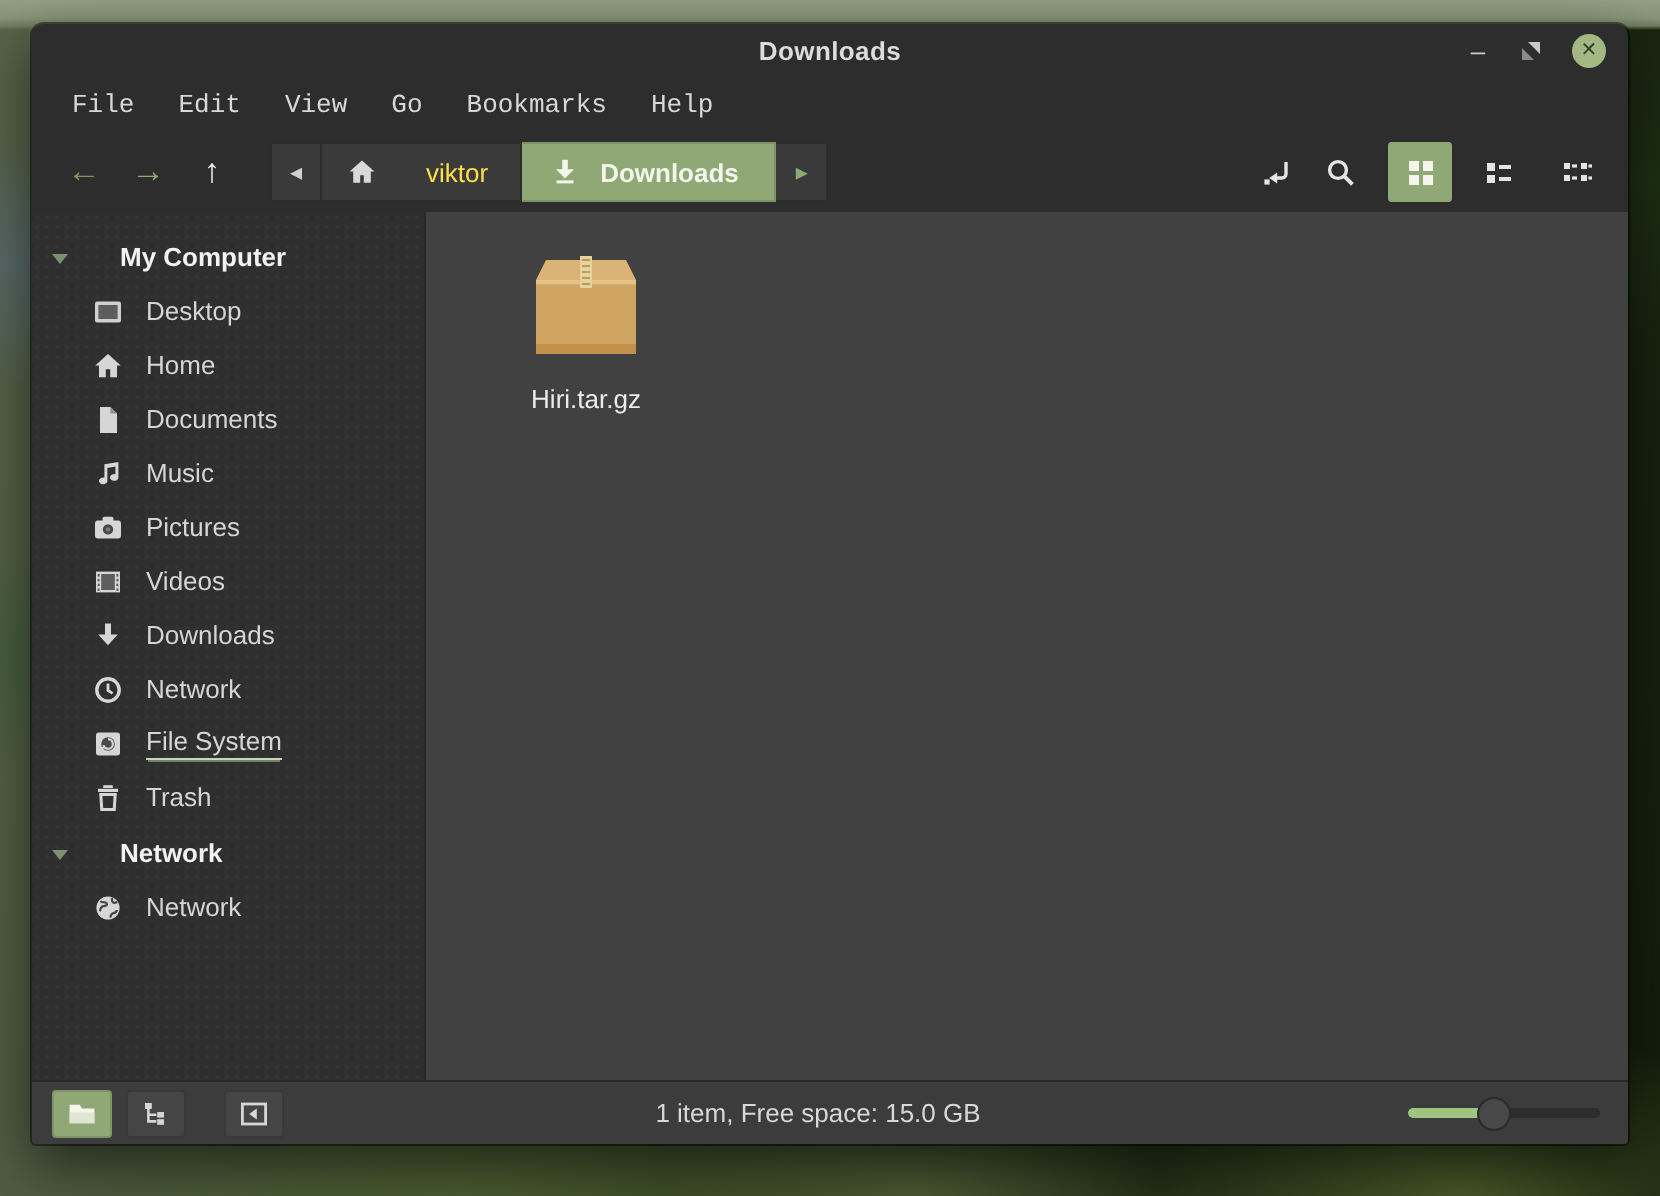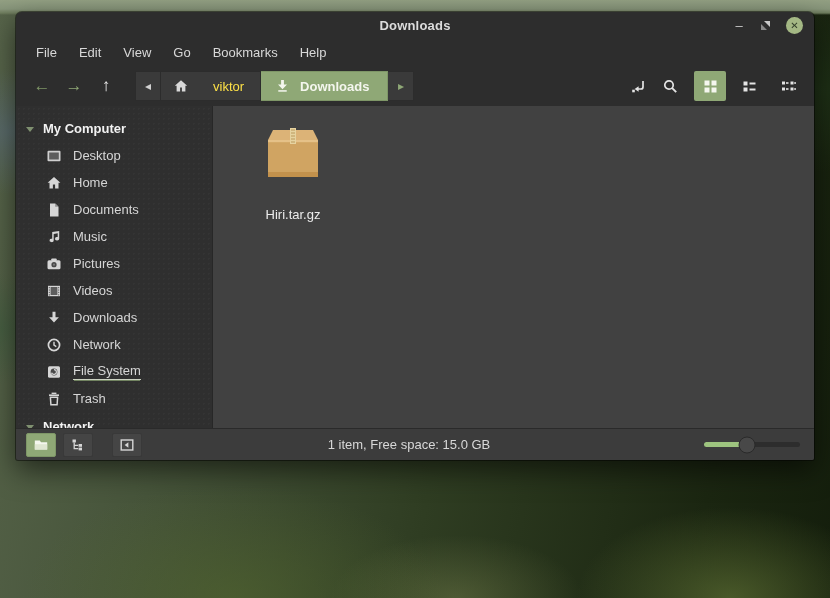--- a/index.html
+++ b/index.html
@@ -13,21 +13,21 @@
       radial-gradient(140px 90px at 1% 22%, rgba(92,112,132,.55), transparent 70%),
       radial-gradient(120px 80px at 0% 55%, rgba(62,92,62,.6), transparent 70%),
       radial-gradient(160px 110px at 99% 15%, rgba(30,48,22,.9), transparent 75%),
       radial-gradient(220px 130px at 88% 100%, rgba(112,132,62,.55), transparent 70%),
       radial-gradient(280px 150px at 28% 100%, rgba(82,102,46,.6), transparent 75%),
       radial-gradient(180px 90px at 55% 100%, rgba(140,150,90,.35), transparent 70%),
       linear-gradient(100deg, #57644a 0%, #46543a 25%, #2f3d22 55%, #1b2611 85%, #141e0c 100%);
   }
 
   .window {
-    position:absolute; left:16px; top:12px; width:798px; height:448px;
+    position:absolute; left:16px; top:12px; width:798px; height:560px;
     background:#2d2d2d; border-radius:6px 6px 2px 2px;
     box-shadow:0 10px 28px rgba(0,0,0,.55), 0 0 0 1px rgba(0,0,0,.45);
     display:flex; flex-direction:column; overflow:hidden;
     color:#d8d8d8; font-size:13px;
   }
 
   
   .titlebar { height:27px; flex:0 0 27px; position:relative; display:flex; align-items:center; }
   .titlebar .title {
     position:absolute; left:0; right:0; text-align:center;
@@ -36,21 +36,21 @@
   .win-controls { margin-left:auto; display:flex; align-items:center; gap:15px; padding-right:11px; z-index:2; }
   .wc-min { color:#c9c9c9; font-size:13px; line-height:10px; width:12px; text-align:center; cursor:default; }
   .wc-max svg { display:block; }
   .wc-close {
     width:17px; height:17px; border-radius:50%; background:#a4b884;
     color:#33402a; font-size:10px; font-weight:bold;
     display:flex; align-items:center; justify-content:center; line-height:1;
   }
 
   
-  .menubar { height:27px; flex:0 0 27px; display:flex; align-items:center; padding:0 9px; }
+  .menubar { height:27px; flex:0 0 27px; display:flex; align-items:center; padding:0 9px;font-family:Liberation Mono, monospace; }
   .menu-item { padding:4px 11px; color:#d8d8d8; }
 
   
   .toolbar { height:40px; flex:0 0 40px; display:flex; align-items:center; padding:0 10px; }
   .nav-btn { width:32px; height:28px; display:flex; align-items:center; justify-content:center;
              font-size:17px; font-weight:bold; }
   .nav-back { color:#7e9566; }
   .nav-fwd  { color:#8fa876; }
   .nav-up   { color:#ececec; }
   .crumbs { display:flex; margin-left:13px; height:30px; }
@@ -67,33 +67,33 @@
   .view-btn { width:32px; height:30px; border-radius:2px; display:flex; align-items:center; justify-content:center; }
   .view-btn.active { background:#8fa876; }
 
   
   .win-body { flex:1; display:flex; min-height:0; }
   .sidebar {
     width:197px; flex:0 0 197px; background:#2f2f2f; padding-top:9px; overflow:hidden;
     background-image:radial-gradient(rgba(255,255,255,.025) 1px, transparent 1px);
     background-size:5px 5px; border-right:1px solid #272727;
   }
-  .side-header { height:27px; display:flex; align-items:center; gap:9px; padding-left:10px;
+  .side-header { height:27px; display:flex; align-items:center; gap:26px; padding-left:10px;
                  font-weight:bold; color:#f2f2f2; }
   .caret { width:0; height:0; border-left:4px solid transparent; border-right:4px solid transparent;
            border-top:5px solid #7f9070; margin-top:1px; }
   .side-item { height:27px; display:flex; align-items:center; gap:11px; padding-left:30px; color:#d6d6d6; }
   .side-item svg { flex:0 0 auto; }
   .side-item .label.underlined { border-bottom:1px solid #ccd2c2; box-shadow:0 2px 0 -1px rgba(143,168,118,.7); padding-bottom:1px;text-align:center; }
   .icon16 { width:16px; height:16px; display:inline-flex; }
 
   .content { flex:1; background:#414141; position:relative; }
   .file-item { position:absolute; left:30px; top:19px; width:100px;
                display:flex; flex-direction:column; align-items:center; gap:8px; }
-  .file-name { color:#ececec;margin-top:15px; }
+  .file-name { color:#ececec; }
 
   
   .statusbar { height:32px; flex:0 0 32px; background:#3c3c3c; border-top:1px solid #2a2a2a;
                display:flex; align-items:center; padding:0 10px; position:relative; }
   .status-btn { width:30px; height:24px; border-radius:2px; background:#454545; border:1px solid #393939;
                 display:flex; align-items:center; justify-content:center; margin-right:7px; }
   .status-btn.active { background:#8fa876; border-color:#7e9667; }
   .status-btn.hide-side { margin-left:12px; }
   .status-text { position:absolute; left:0; right:12px; text-align:center; color:#d8d8d8; }
   .zoom-area { margin-left:auto; z-index:2; display:flex; align-items:center; padding-right:4px; }

